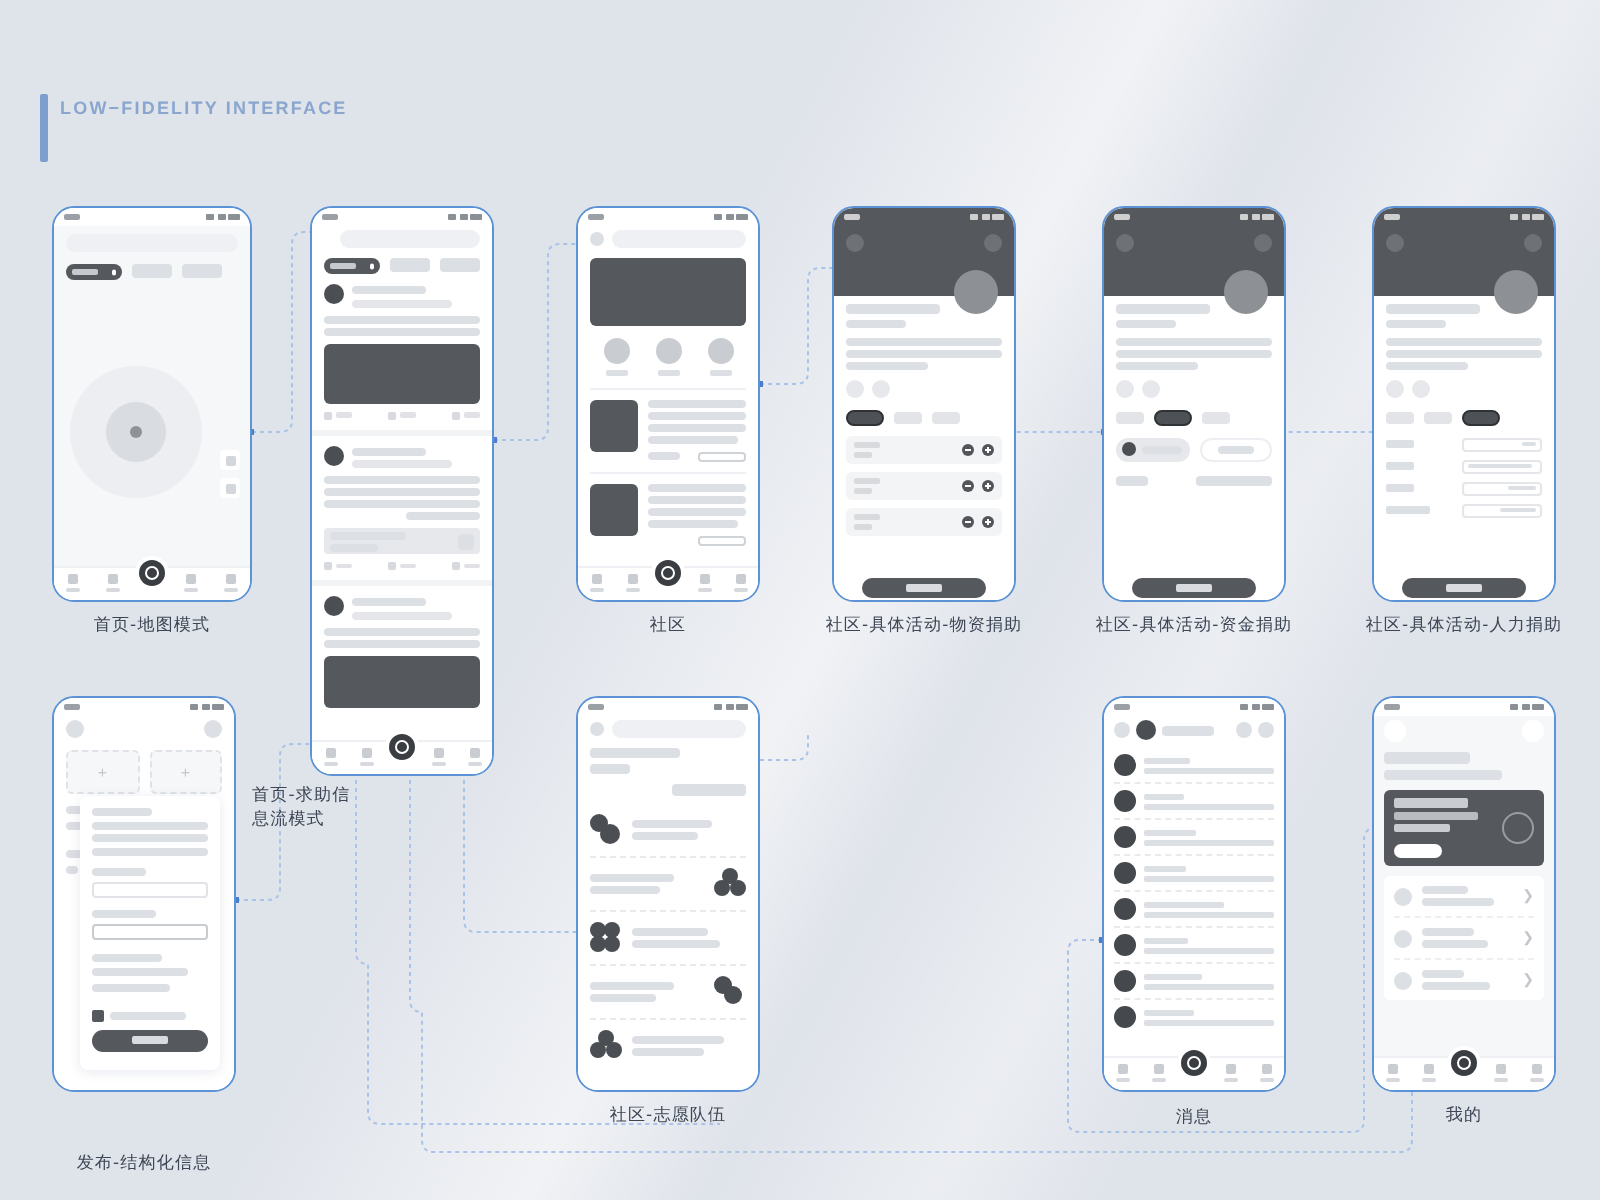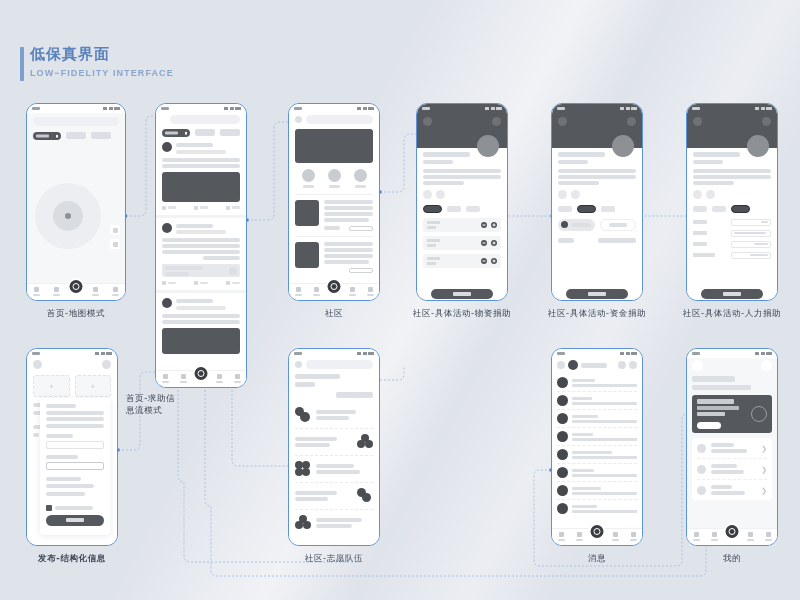--- a/index.html
+++ b/index.html
@@ -178,21 +178,20 @@
 
   .chev { color:#c3c6cb; font-size:7px; line-height:1; }
 </style>
 </head>
 <body>
 
 <div class="sheen"></div>
 
 <div class="title-block">
   <div class="title-bar"></div>
-  <div class="title-cn">低保真界面</div>
   <div class="title-en">LOW−FIDELITY INTERFACE</div>
 </div>
 
 <svg id="wires">
 
   <path d="M126,216 L140,216 Q146,216 146,210 L146,122 Q146,116 152,116 L160,116"></path>
   <rect class="node" x="124" y="214.5" width="3" height="3"></rect>
   <rect class="node" x="158" y="114.5" width="3" height="3"></rect>
 
   <path d="M247,220 L268,220 Q274,220 274,214 L274,128 Q274,122 280,122 L292,122"></path>
@@ -750,21 +749,21 @@
           <div class="gd" style="width:6px;height:6px;border-radius:1px;"></div>
           <div class="line" style="width:38px;"></div>
         </div>
         <div class="cta" style="margin-top:4px;height:11px;">
             <i></i>
           </div>
       </div>
     </div>
   </div>
 </div>
-<div class="caption" style="left:16px;top:552px;width:112px;font-weight:bold;">发布-结构化信息</div>
+<div class="caption" style="left:16px;top:576px;width:112px;">发布-结构化信息</div>
 
 <div class="phone" style="left:288px;top:348px;width:92px;height:198px;">
   <div class="screen">
     <div class="statusbar">
       <div class="sb-time"></div>
       <div class="sb-right">
         <div class="sb-ico"></div>
         <div class="sb-ico"></div>
         <div class="sb-ico bat"></div>
       </div>

